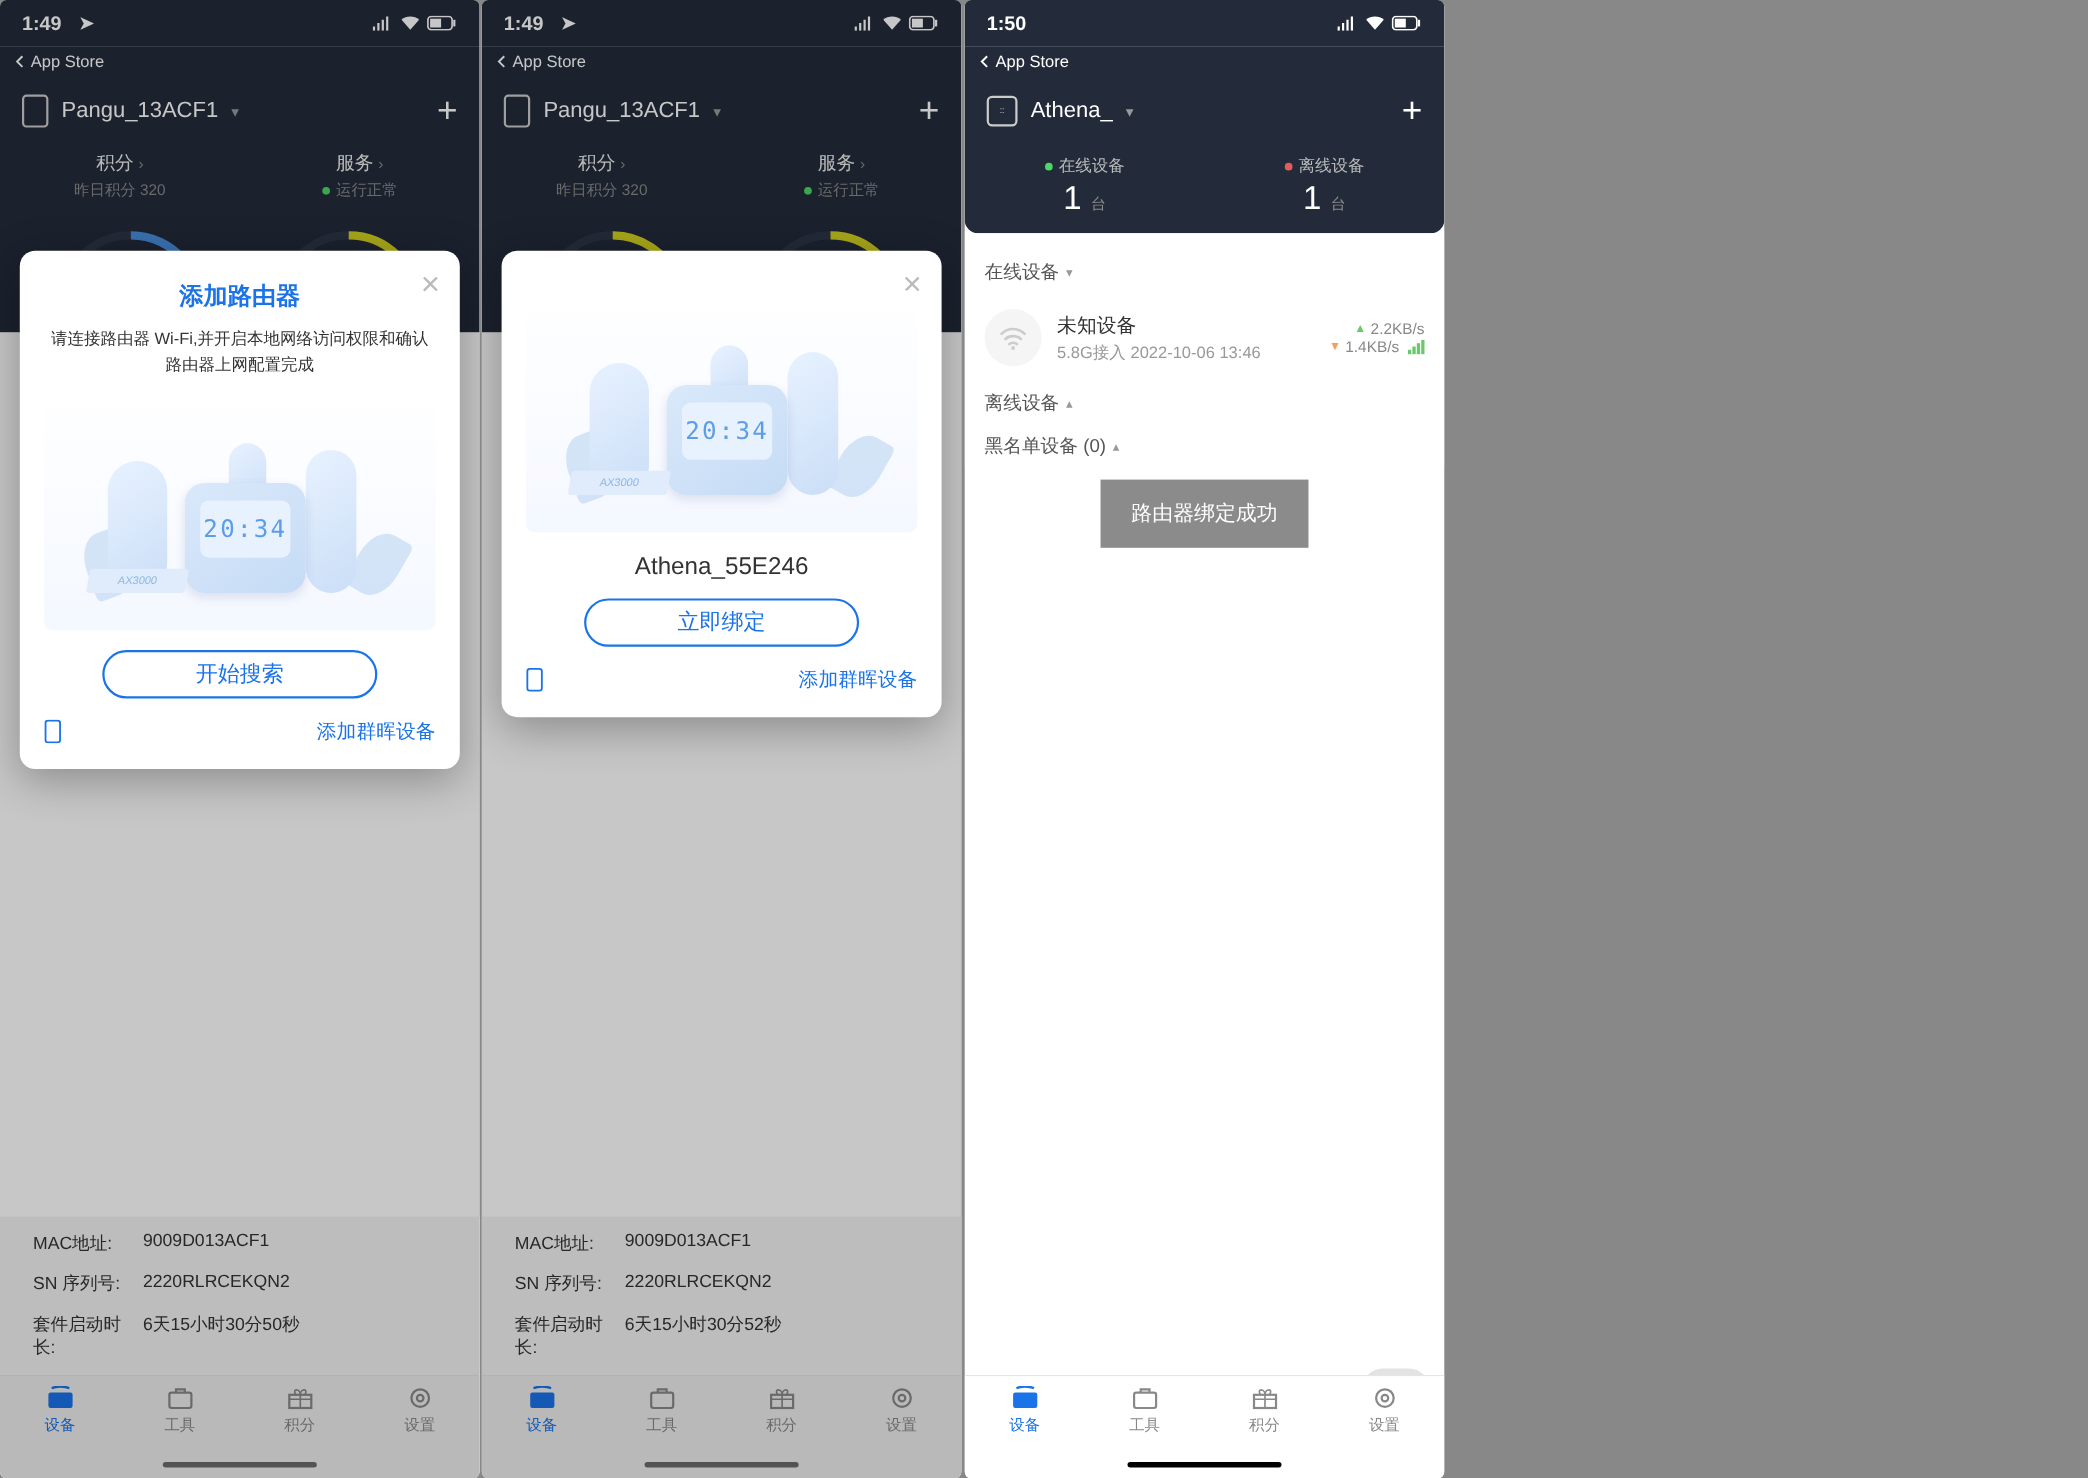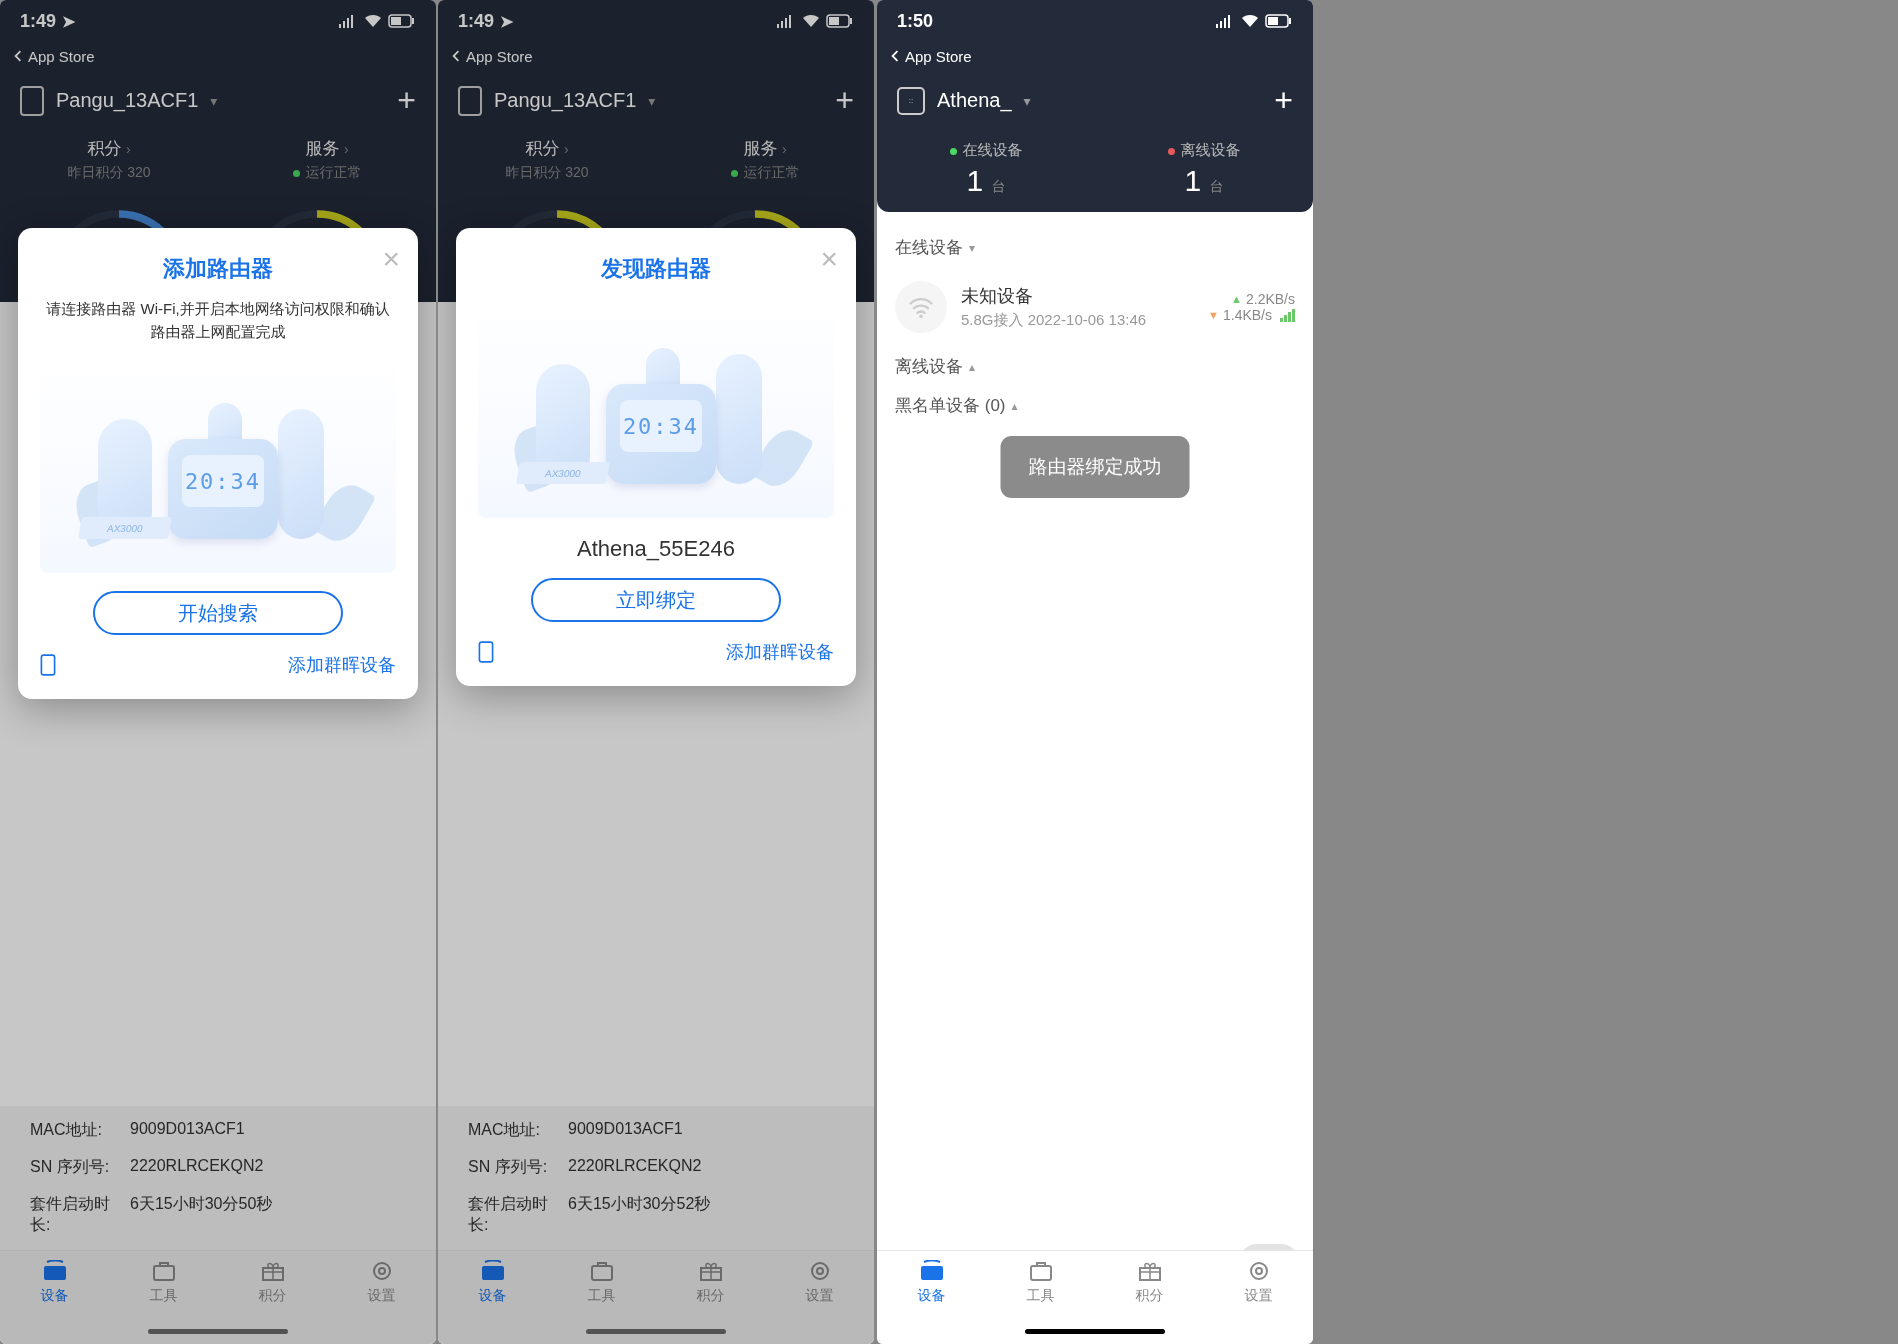--- a/index.html
+++ b/index.html
@@ -4,21 +4,21 @@
 <style>
 *{margin:0;padding:0;box-sizing:border-box;font-family:-apple-system,"PingFang SC",sans-serif}
 body{background:#888;display:flex;gap:2px;width:1898px;height:1344px;padding:0}
 .phone{width:436px;height:100%;background:#fff;position:relative;overflow:hidden;border-radius:6px}
 .phone3{width:436px;margin-left:1px}
 
 
 .statusbar{height:42px;display:flex;align-items:center;justify-content:space-between;padding:0 20px;font-size:18px;font-weight:600}
 .statusbar.dark{color:#fff;background:#232b3a}
 .statusbar.light{color:#000;background:#fff}
-.sb-left{display:flex;align-items:center;gap:6px}
+.sb-left{display:flex;align-items:center;gap:16px}
 .sb-right{display:flex;align-items:center;gap:6px;font-size:16px}
 .loc-arrow{font-size:16px}
 
 
 .appstore-back{height:28px;display:flex;align-items:center;padding:0 12px;font-size:15px}
 .appstore-back.dark{color:#fff;background:#232b3a}
 .appstore-back svg{width:12px;height:12px;margin-right:4px}
 
 
 .darkheader{background:#232b3a;color:#fff}
@@ -91,21 +91,21 @@
 .device-info{flex:1}
 .device-name{font-size:18px;color:#333;margin-bottom:3px}
 .device-meta{font-size:15px;color:#999}
 .device-speed{text-align:right;font-size:14px;color:#888}
 .speed-row{display:flex;align-items:center;justify-content:flex-end;gap:4px}
 .arrow-up{color:#6bc96b;font-size:11px}
 .arrow-down{color:#f5a05c;font-size:11px}
 .sig-bars{display:inline-flex;gap:1px;align-items:flex-end;margin-left:4px}
 .sig-bars span{width:3px;background:#6bc96b;display:block}
 
-.toast{position:absolute;left:50%;top:436px;transform:translateX(-50%);background:#8b8b8b;color:#fff;padding:18px 28px;border-radius:11px;font-size:19px}
+.toast{position:absolute;left:50%;top:436px;transform:translateX(-50%);background:#8b8b8b;color:#fff;padding:18px 28px;border-radius:0;font-size:19px}
 
 
 .tabbar{position:absolute;bottom:0;left:0;right:0;height:94px;background:#fff;border-top:1px solid #e5e5e5;display:flex;padding-top:8px}
 .tabbar.dim-bg{background:#eee}
 .tab-item{flex:1;display:flex;flex-direction:column;align-items:center;gap:4px;color:#888;font-size:14px}
 .tab-item.active{color:#1a73e8}
 .tab-icon{width:28px;height:24px;display:flex;align-items:center;justify-content:center}
 .home-indicator{position:absolute;bottom:10px;left:50%;transform:translateX(-50%);width:140px;height:5px;background:#000;border-radius:3px}
 .home-indicator.dim{background:#333;opacity:.7}
 
@@ -337,21 +337,20 @@
     <div class="info-row">
         <span class="info-label">套件启动时长:</span>
         <span class="info-val">6天15小时30分52秒</span>
       </div>
   </div>
 
   <div class="dim-overlay"></div>
 
   <div class="modal">
     <div class="modal-close">×</div>
-    <div class="modal-title">发现路由器</div>
     <div class="modal-img">
       <div class="device-illustration">
         <div class="leaf leaf1"></div>
           <div class="leaf leaf2"></div>
         <div class="cylinder cyl1"></div>
           <div class="cylinder cyl2"></div>
           <div class="cylinder cyl3"></div>
         <div class="router-box">
             <div class="router-screen">20:34</div>
           </div>

